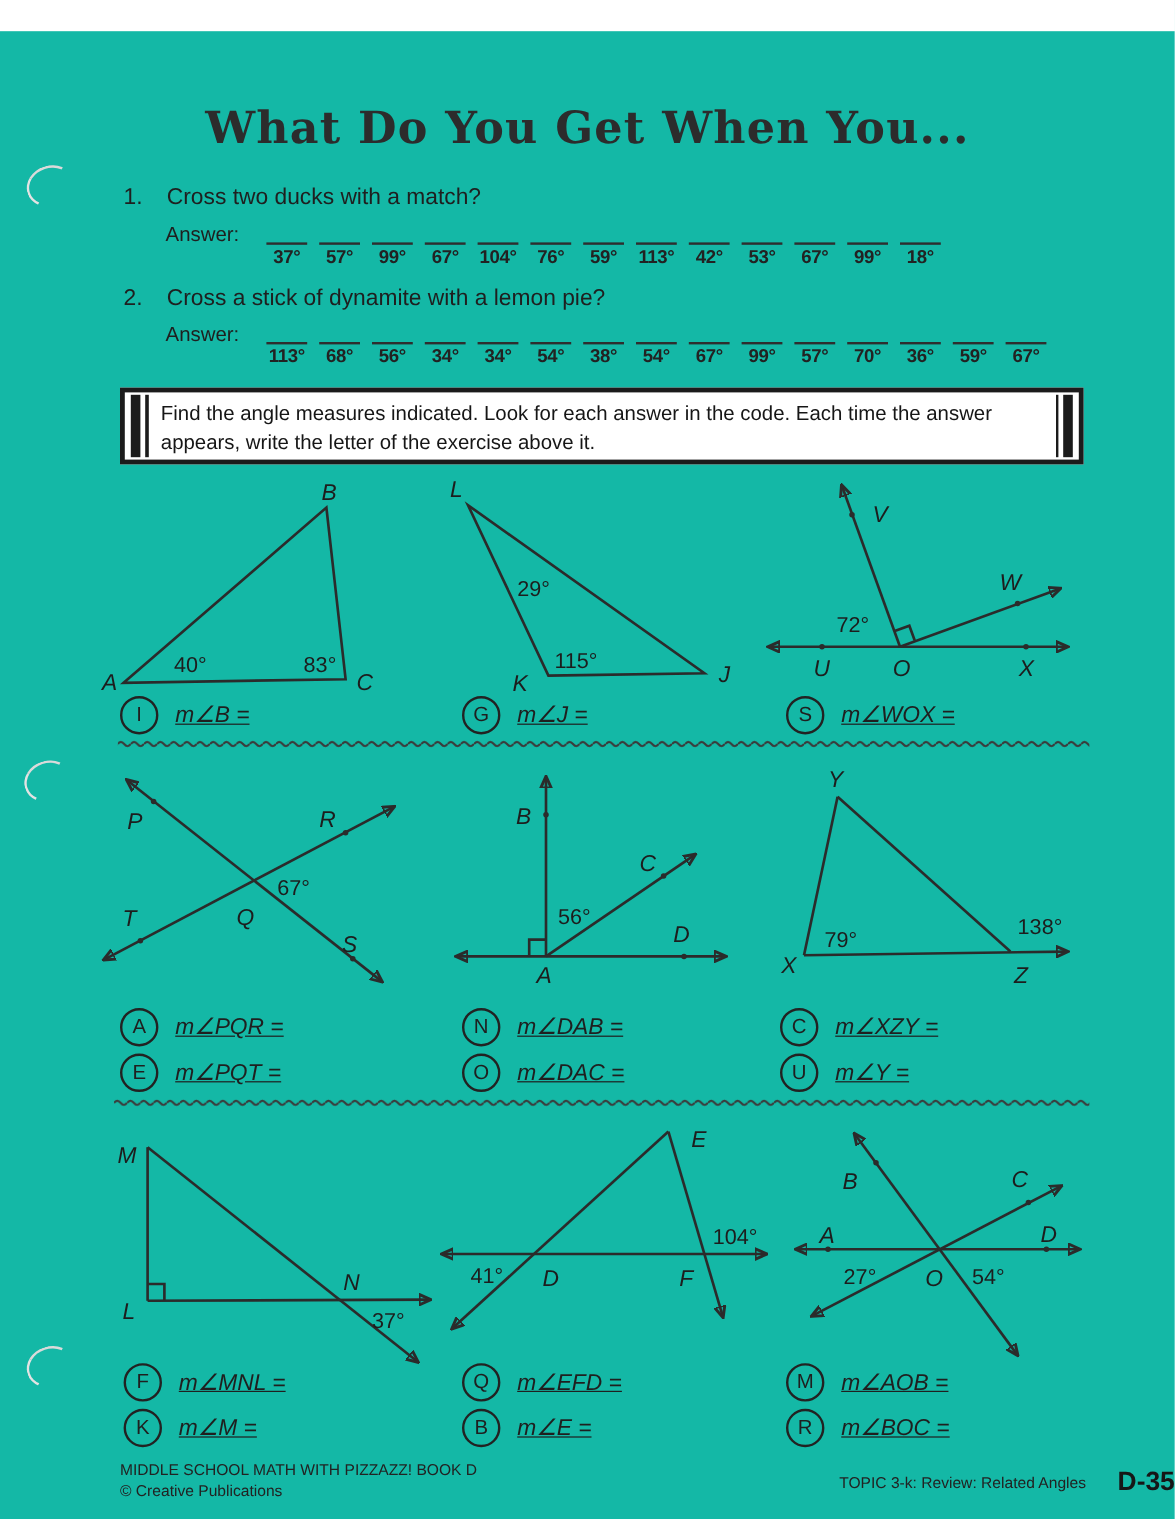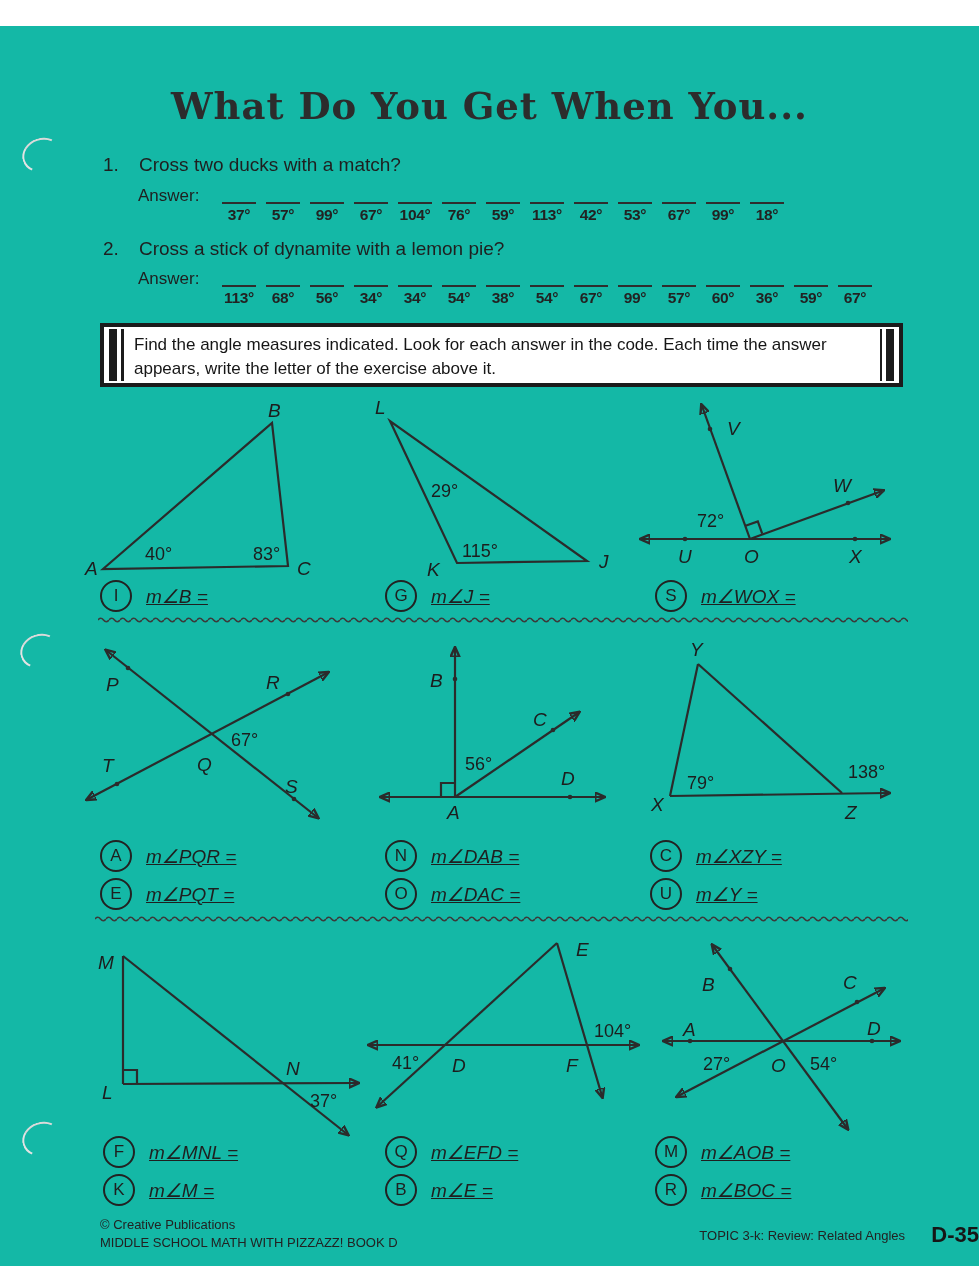--- a/index.html
+++ b/index.html
@@ -155,21 +155,21 @@
     <div class="blank">
         <div class="bline"></div>
         <span class="bnum">99°</span>
       </div>
     <div class="blank">
         <div class="bline"></div>
         <span class="bnum">57°</span>
       </div>
     <div class="blank">
         <div class="bline"></div>
-        <span class="bnum">60°</span>
+        <span class="bnum">70°</span>
       </div>
     <div class="blank">
         <div class="bline"></div>
         <span class="bnum">36°</span>
       </div>
     <div class="blank">
         <div class="bline"></div>
         <span class="bnum">59°</span>
       </div>
     <div class="blank">
@@ -434,19 +434,19 @@
   <div class="prompt" style="left:385px;top:1148px;">
     <span class="pcirc">B</span>
     <span class="ptext">m∠E =</span>
   </div>
   <div class="prompt" style="left:655px;top:1148px;">
     <span class="pcirc">R</span>
     <span class="ptext">m∠BOC =</span>
   </div>
 
   <div class="footer-left">
+    <div>MIDDLE SCHOOL MATH WITH PIZZAZZ! BOOK D</div>
     <div>© Creative Publications</div>
-    <div>MIDDLE SCHOOL MATH WITH PIZZAZZ! BOOK D</div>
   </div>
   <div class="footer-page">D-35</div>
   <div class="footer-topic">TOPIC 3-k: Review: Related Angles</div>
 
 </div>
 
 </body></html>

